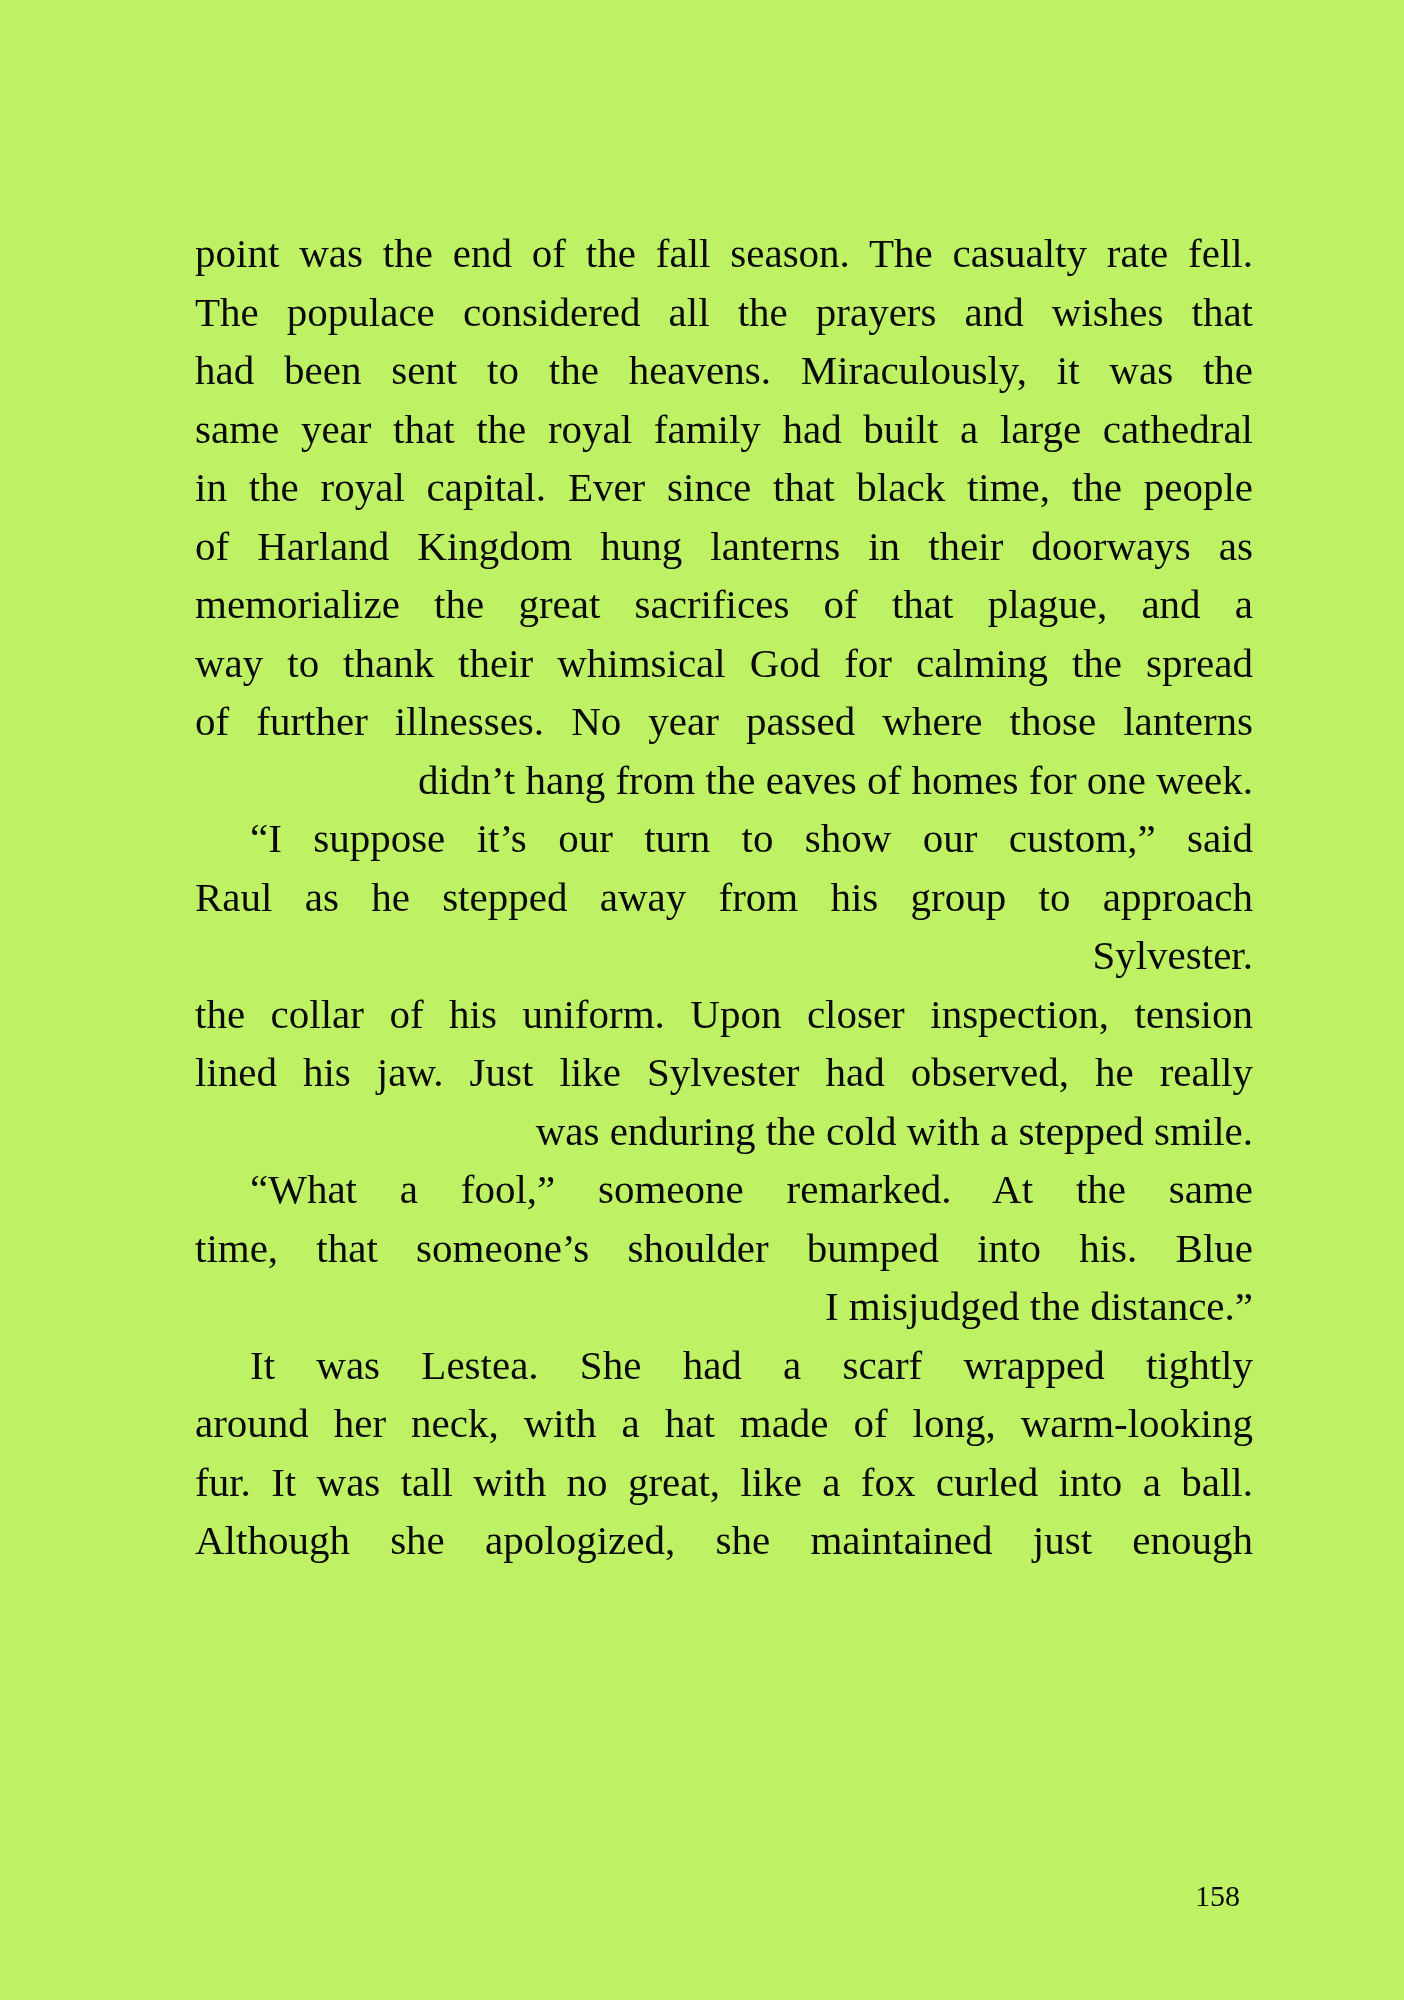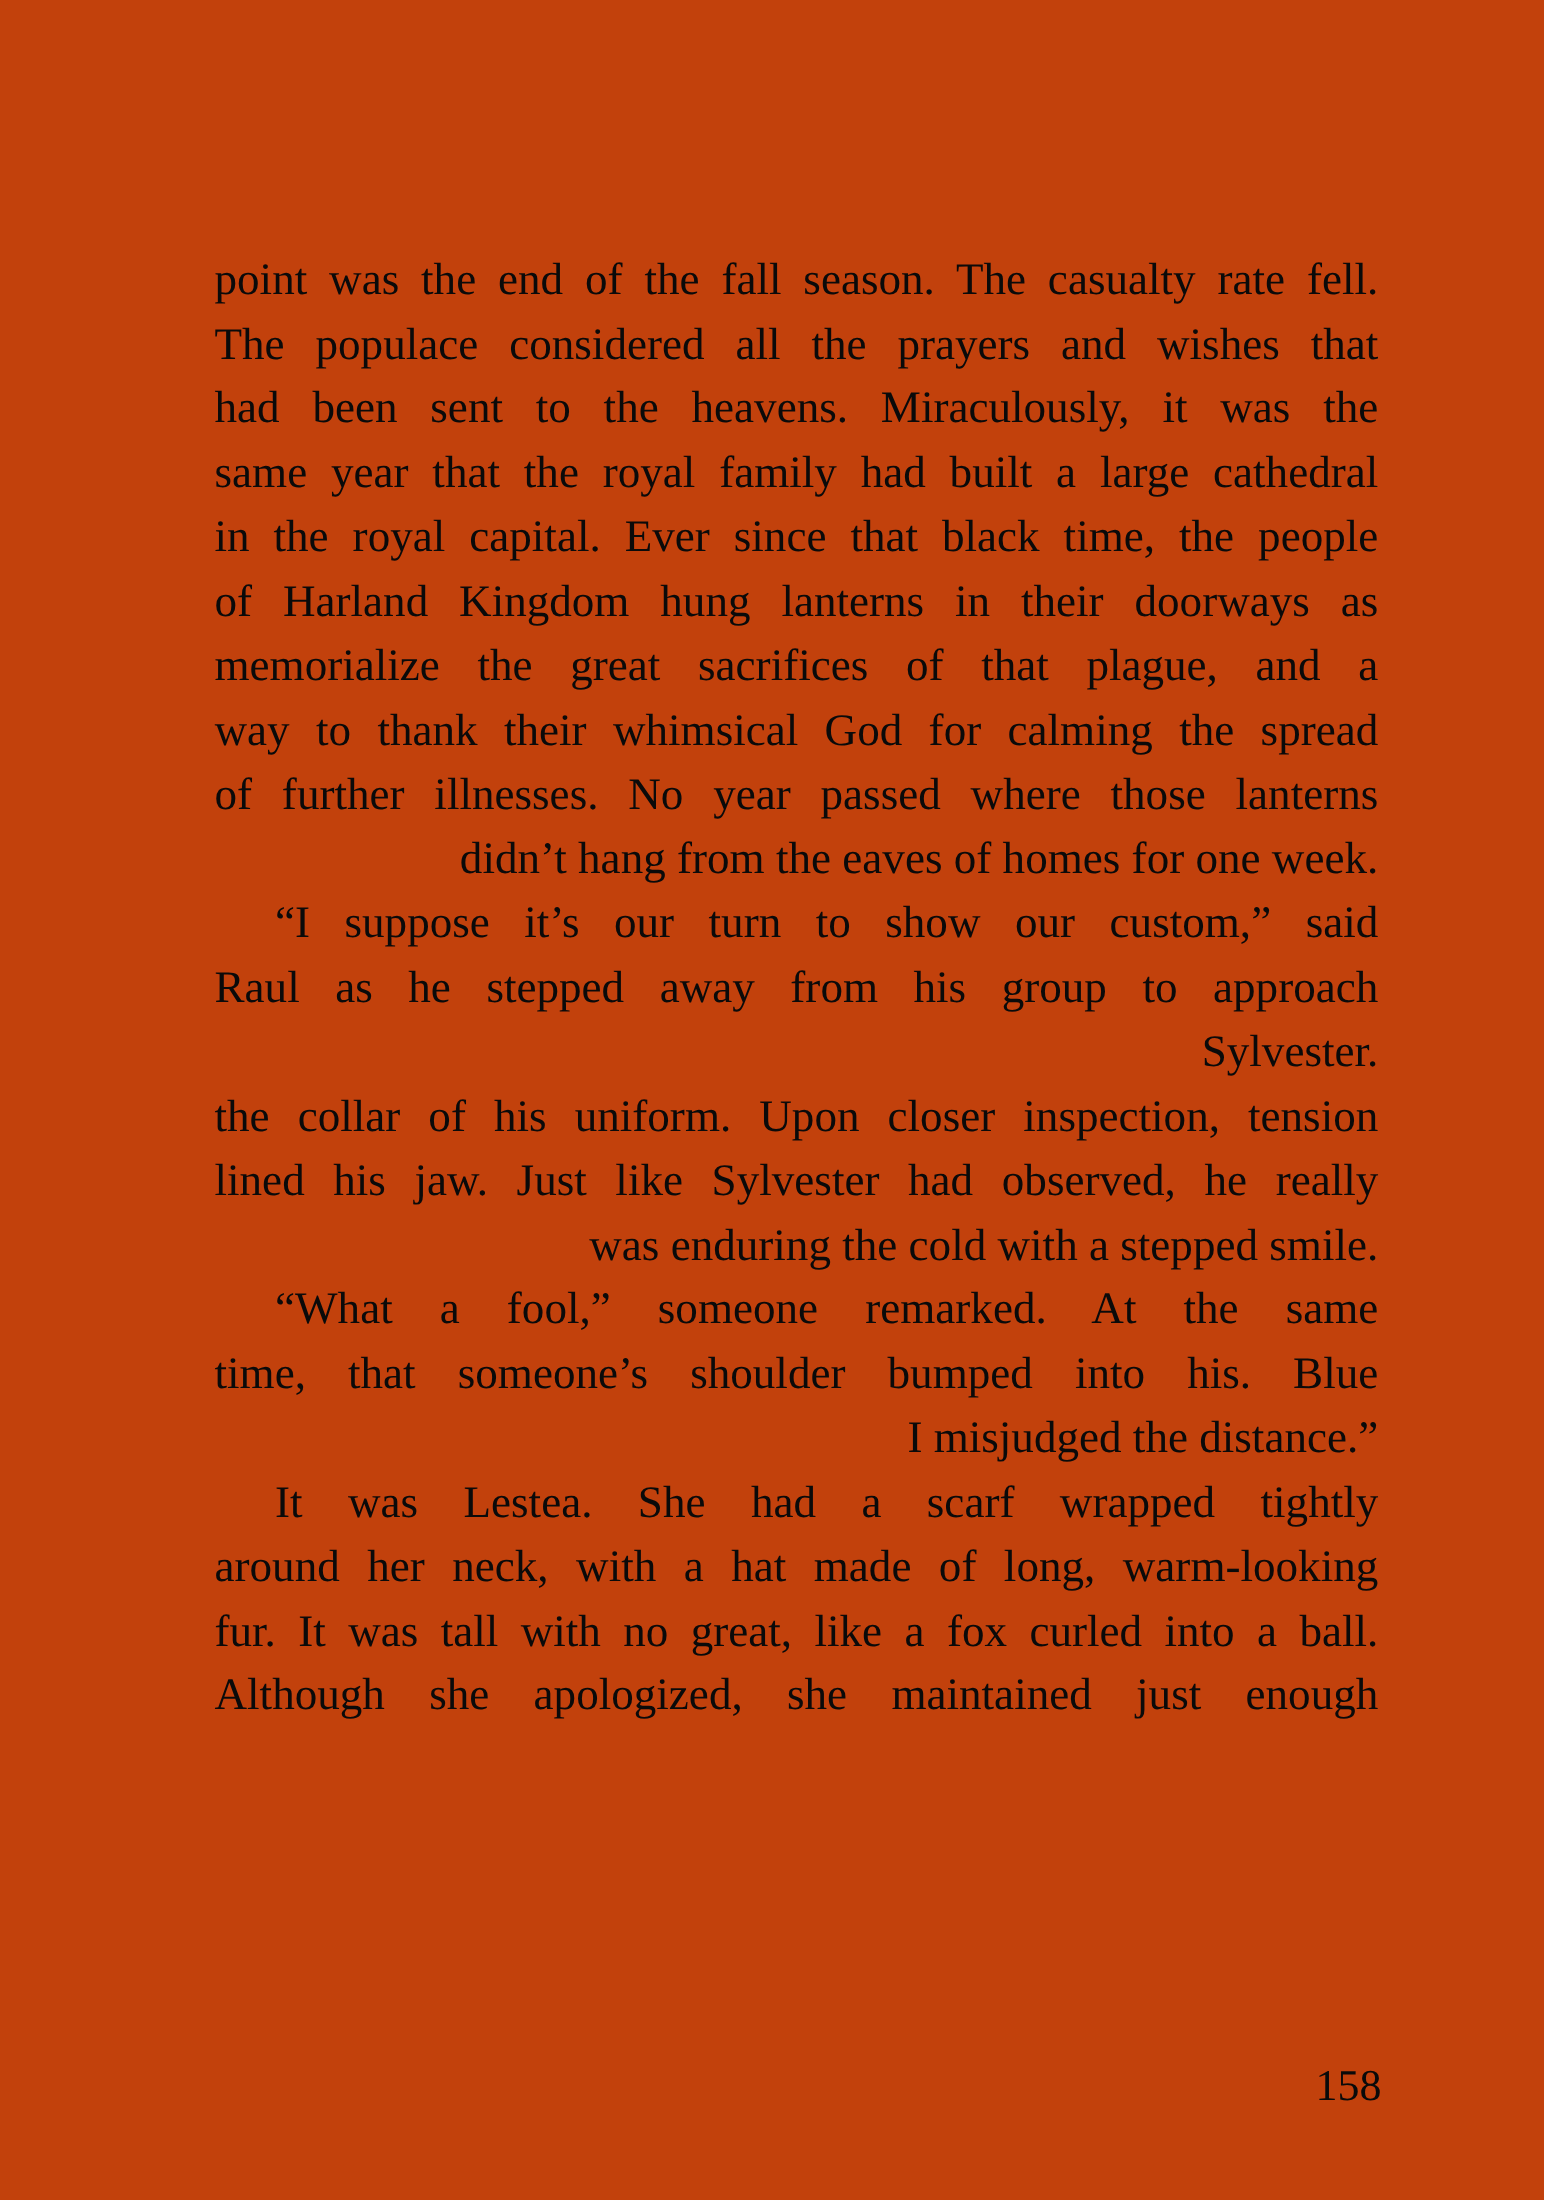--- a/index.html
+++ b/index.html
@@ -4,21 +4,21 @@
 <style>
   html, body {
     margin: 0;
     padding: 0;
     background: #ffffff;
   }
   .page {
     position: relative;
     width: 1404px;
     height: 2000px;
-    background: #c2410c;
+    background: #bef264;
     overflow: hidden;
     font-family: "Liberation Serif", "DejaVu Serif", serif;
     color: #000000;
   }
   .body-text {
     position: absolute;
     left: 195px;
     top: 224px;
     width: 1058px;
     font-size: 41px;
@@ -34,22 +34,22 @@
   .line.just {
     text-align: justify;
     text-align-last: justify;
   }
   .line.ind {
     text-indent: 55px;
   }
   .page-number {
     position: absolute;
     top: 1876px;
-    right: 148px;
-    font-size: 40px;
+    right: 164px;
+    font-size: 30px;
     line-height: 40px;
     color: #0a0a0a;
   }
 </style>
 </head>
 <body>
 
 <div class="page">
   <div class="body-text">
       <div class="line just">point was the end of the fall season. The casualty rate fell.</div>

